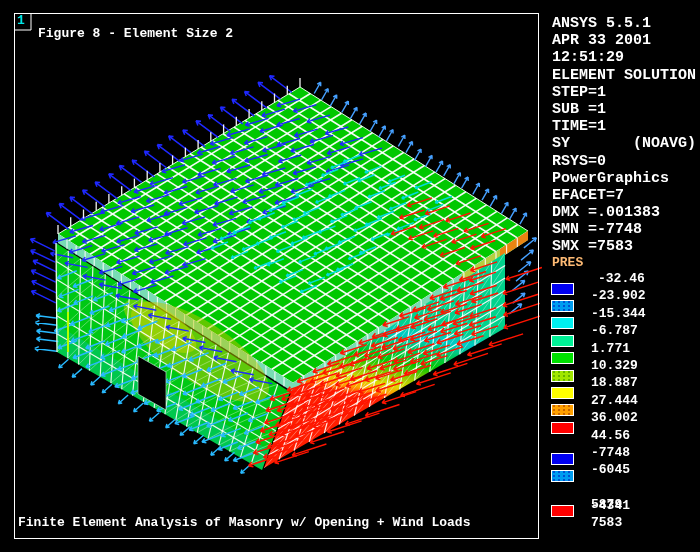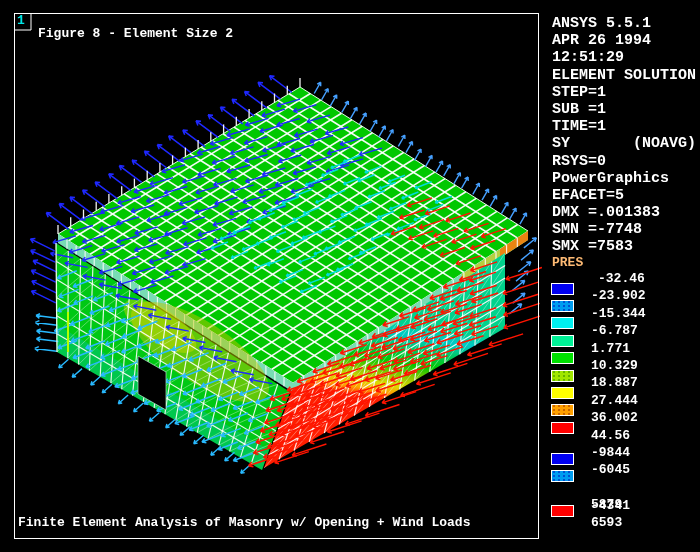--- a/index.html
+++ b/index.html
@@ -889,51 +889,51 @@
       <line x1="56.0" y1="243.0" x2="57.0" y2="352.0" stroke="#E6FFE6" stroke-width="1.3" stroke-opacity="1"></line>
       <line x1="68.0" y1="312.0" x2="68.0" y2="352.0" stroke="#B4FF00" stroke-width="2" stroke-opacity="1"></line>
       <line x1="14.0" y1="30.0" x2="31.0" y2="30.0" stroke="#FFFFFF" stroke-width="1" stroke-opacity="1"></line>
       <line x1="31.0" y1="13.0" x2="31.0" y2="30.0" stroke="#FFFFFF" stroke-width="1" stroke-opacity="1"></line>
     </svg>
   <div class="frame"></div>
   <div class="abs t13 winnum">1</div>
   <div class="abs t13 figtitle">Figure 8 - Element Size 2</div>
   <div class="abs sidebar" id="sidebar">
       <div class="sline">ANSYS 5.5.1</div>
-      <div class="sline">APR 26 1994</div>
+      <div class="sline">APR 33 2001</div>
       <div class="sline">12:51:29</div>
       <div class="sline">ELEMENT SOLUTION</div>
       <div class="sline">STEP=1</div>
       <div class="sline">SUB =1</div>
       <div class="sline">TIME=1</div>
       <div class="sline">SY       (NOAVG)</div>
       <div class="sline">RSYS=0</div>
       <div class="sline">PowerGraphics</div>
-      <div class="sline">EFACET=5</div>
+      <div class="sline">EFACET=7</div>
       <div class="sline">DMX =.001383</div>
       <div class="sline">SMN =-7748</div>
       <div class="sline">SMX =7583</div>
     </div>
   <div class="abs t13 pres">PRES</div>
   <div id="legend">
       <div class="lbl" style="left: 591px; top: 272px; margin-left: 7px;">-32.46</div>
       <div class="lbl" style="left: 591px; top: 289.4px;">-23.902</div>
       <div class="lbl" style="left: 591px; top: 306.8px;">-15.344</div>
       <div class="lbl" style="left: 591px; top: 324.2px;">-6.787</div>
       <div class="lbl" style="left: 591px; top: 341.6px;">1.771</div>
       <div class="lbl" style="left: 591px; top: 359px;">10.329</div>
       <div class="lbl" style="left: 591px; top: 376.4px;">18.887</div>
       <div class="lbl" style="left: 591px; top: 393.8px;">27.444</div>
       <div class="lbl" style="left: 591px; top: 411.2px;">36.002</div>
       <div class="lbl" style="left: 591px; top: 428.6px;">44.56</div>
-      <div class="lbl" style="left: 591px; top: 446px;">-9844</div>
+      <div class="lbl" style="left: 591px; top: 446px;">-7748</div>
       <div class="lbl" style="left: 591px; top: 463.4px;">-6045</div>
       <div class="lbl" style="left: 591px; top: 499px;">-4341</div>
       <div class="lbl" style="left: 591px; top: 498.2px;">5879</div>
-      <div class="lbl" style="left: 591px; top: 515.6px;">6593</div>
+      <div class="lbl" style="left: 591px; top: 515.6px;">7583</div>
       <div class="sw" style="left: 551px; top: 282.5px; background-color: rgb(0, 0, 240);"></div>
       <div class="sw" style="left: 551px; top: 299.9px; background-color: rgb(0, 156, 240); background-image: radial-gradient(circle at 2px 1px, rgb(0, 80, 210) 1px, rgba(0, 0, 0, 0) 1.3px); background-size: 5px 4px;"></div>
       <div class="sw" style="left: 551px; top: 317.3px; background-color: rgb(0, 240, 240);"></div>
       <div class="sw" style="left: 551px; top: 334.7px; background-color: rgb(0, 240, 150);"></div>
       <div class="sw" style="left: 551px; top: 352.1px; background-color: rgb(0, 225, 0);"></div>
       <div class="sw" style="left: 551px; top: 369.5px; background-color: rgb(160, 230, 0); background-image: radial-gradient(circle at 2px 1px, rgb(100, 180, 0) 1px, rgba(0, 0, 0, 0) 1.3px); background-size: 5px 4px;"></div>
       <div class="sw" style="left: 551px; top: 386.9px; background-color: rgb(255, 255, 0);"></div>
       <div class="sw" style="left: 551px; top: 404.3px; background-color: rgb(255, 160, 0); background-image: radial-gradient(circle at 2px 1px, rgb(200, 100, 0) 1px, rgba(0, 0, 0, 0) 1.3px); background-size: 5px 4px;"></div>
       <div class="sw" style="left: 551px; top: 421.7px; background-color: rgb(255, 0, 0);"></div>
       <div class="sw" style="left: 551px; top: 452.5px; background-color: rgb(0, 0, 240);"></div>

